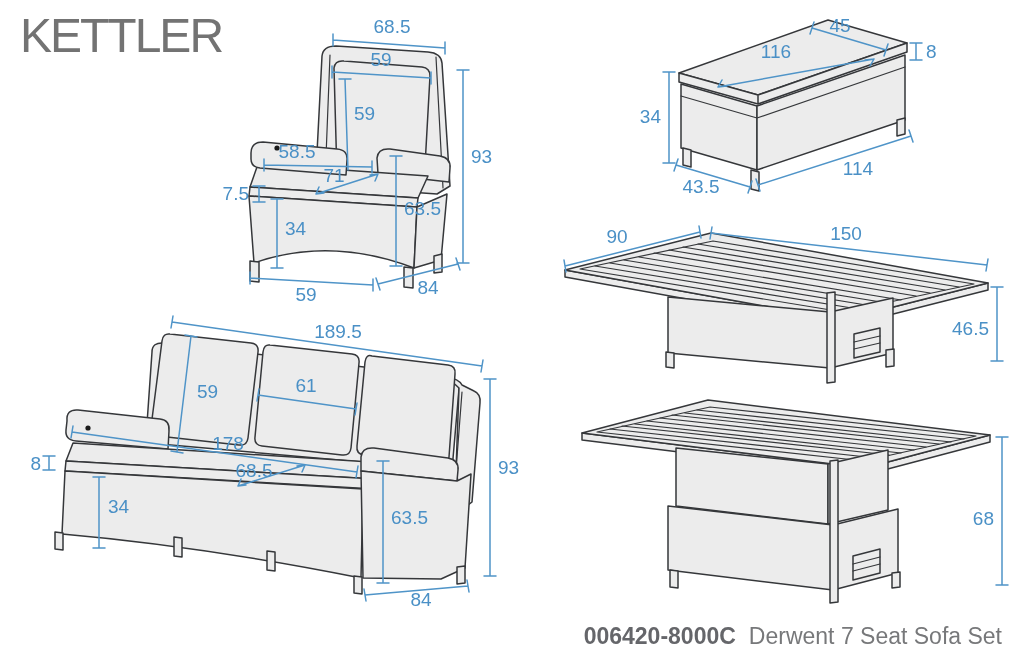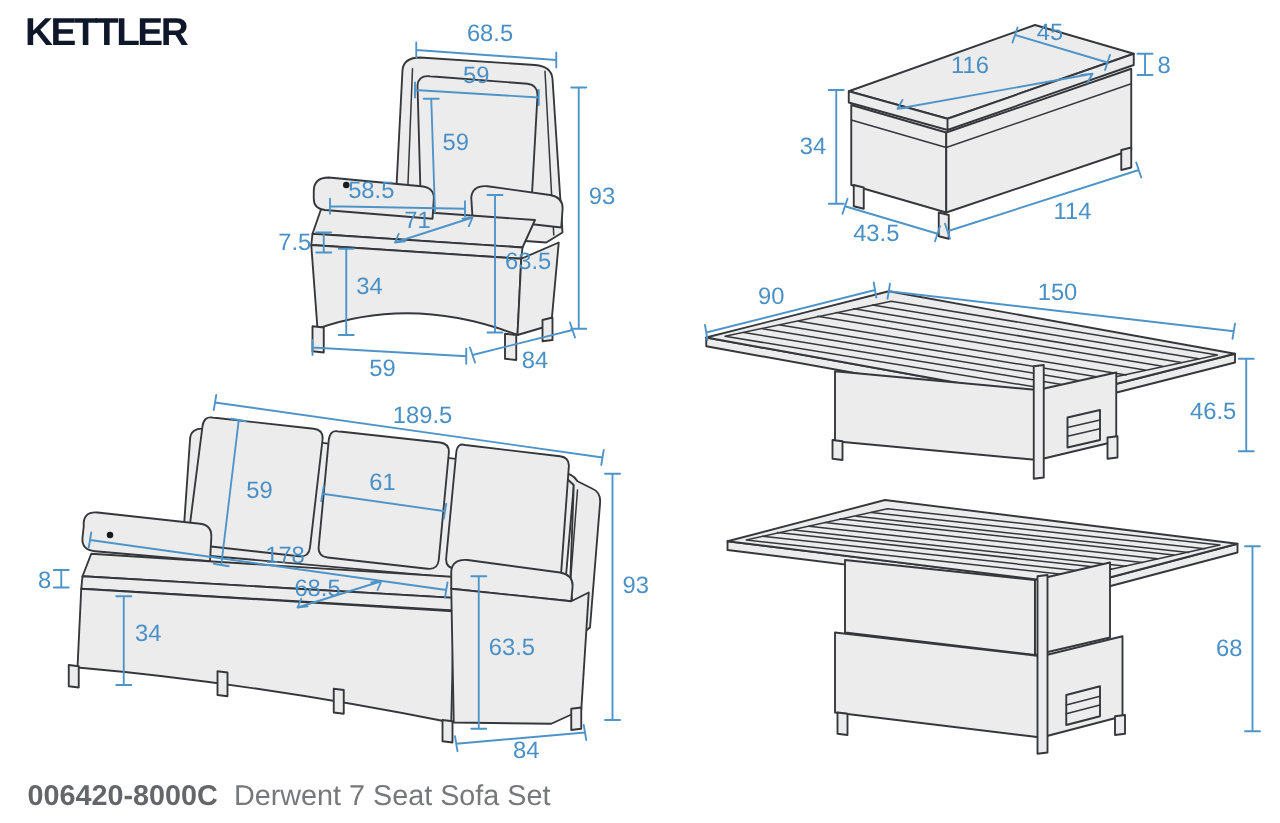--- a/index.html
+++ b/index.html
@@ -1,28 +1,28 @@
 <!DOCTYPE html>
 <html><head>
 <meta charset="utf-8">
 <style>
   html,body{margin:0;padding:0;background:#fff;}
   .canvas{position:relative;width:1024px;height:658px;background:#ffffff;
           font-family:"Liberation Sans",sans-serif;overflow:hidden;}
-  .logo{position:absolute;left:20px;top:8px;font-size:31px;font-weight:bold;
-        color:#0f172a;letter-spacing:-2px;}
+  .logo{position:absolute;left:20px;top:8px;font-size:48px;font-weight:normal;
+        color:#737373;letter-spacing:-2px;}
   svg.diagram{position:absolute;left:0;top:0;}
   .f{fill:#ececec;stroke:#35373a;stroke-width:1.5;stroke-linejoin:round;stroke-linecap:round;}
   .s{fill:none;stroke:#35373a;stroke-width:1.2;stroke-linejoin:round;stroke-linecap:round;}
   .dot{fill:#1b1b1b;stroke:none;}
   .dim path{fill:none;stroke:#4f94c8;stroke-width:1.5;stroke-linecap:round;}
   .dim text{fill:#4a90c6;font-size:19px;}
   .mid{text-anchor:middle;} .end{text-anchor:end;}
   .footer{position:absolute;left:0;right:0;bottom:8px;display:flex;
-          justify-content:space-between;align-items:baseline;padding:0 22px;
+          justify-content:flex-end;align-items:baseline;padding:0 22px;
           font-size:23px;color:#77787a;}
   .code{font-weight:bold;color:#65666a;margin-right:13px;}
 </style>
 </head>
 <body>
 
 <div class="canvas">
   <div class="logo">KETTLER</div>
 
   <svg class="diagram" width="1024" height="658" viewBox="0 0 1024 658">

